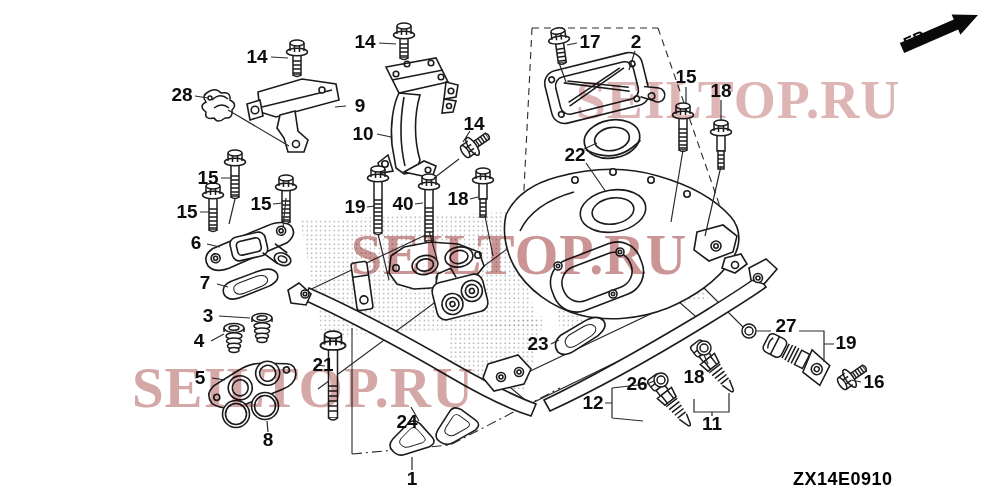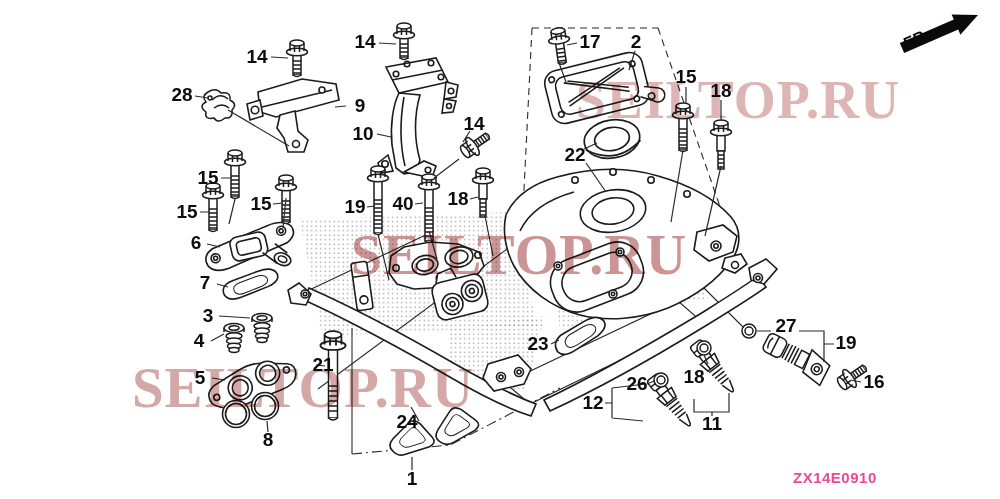--- a/index.html
+++ b/index.html
@@ -6,21 +6,21 @@
   .stage{position:relative;width:1000px;height:499px;background:#fff;overflow:hidden;
          font-family:"Liberation Sans",sans-serif;}
   .stage svg{position:absolute;left:0;top:0;}
   #watermark-layer,#callout-layer{position:absolute;left:0;top:0;width:100%;height:100%;pointer-events:none;}
   .watermark{position:absolute;transform:translate(-50%,-55%);font-family:Liberation Serif, serif;
              font-weight:bold;white-space:nowrap;mix-blend-mode:multiply;letter-spacing:1px;}
   .callout{position:absolute;transform:translate(-50%,-52%);font-size:19px;font-weight:700;
            color:#0d0d0d;white-space:nowrap;}
   .fr-label{position:absolute;left:901px;top:36px;font-size:16px;font-weight:bold;color:#0a0a0a;
             transform:rotate(-23deg);transform-origin:left top;letter-spacing:.5px;}
-  .diagram-code{position:absolute;left:793px;top:469px;font-size:15px;font-weight:bold;color:#ec4899;
+  .diagram-code{position:absolute;left:793px;top:469px;font-size:18px;font-weight:bold;color:#000000;
                 letter-spacing:.5px;}
 </style>
 </head>
 <body>
 
 <div class="stage">
 
 <svg viewBox="0 0 1000 499" width="1000" height="499">
   <defs>
     <pattern id="dots" width="4.5" height="4.5" patternUnits="userSpaceOnUse">

